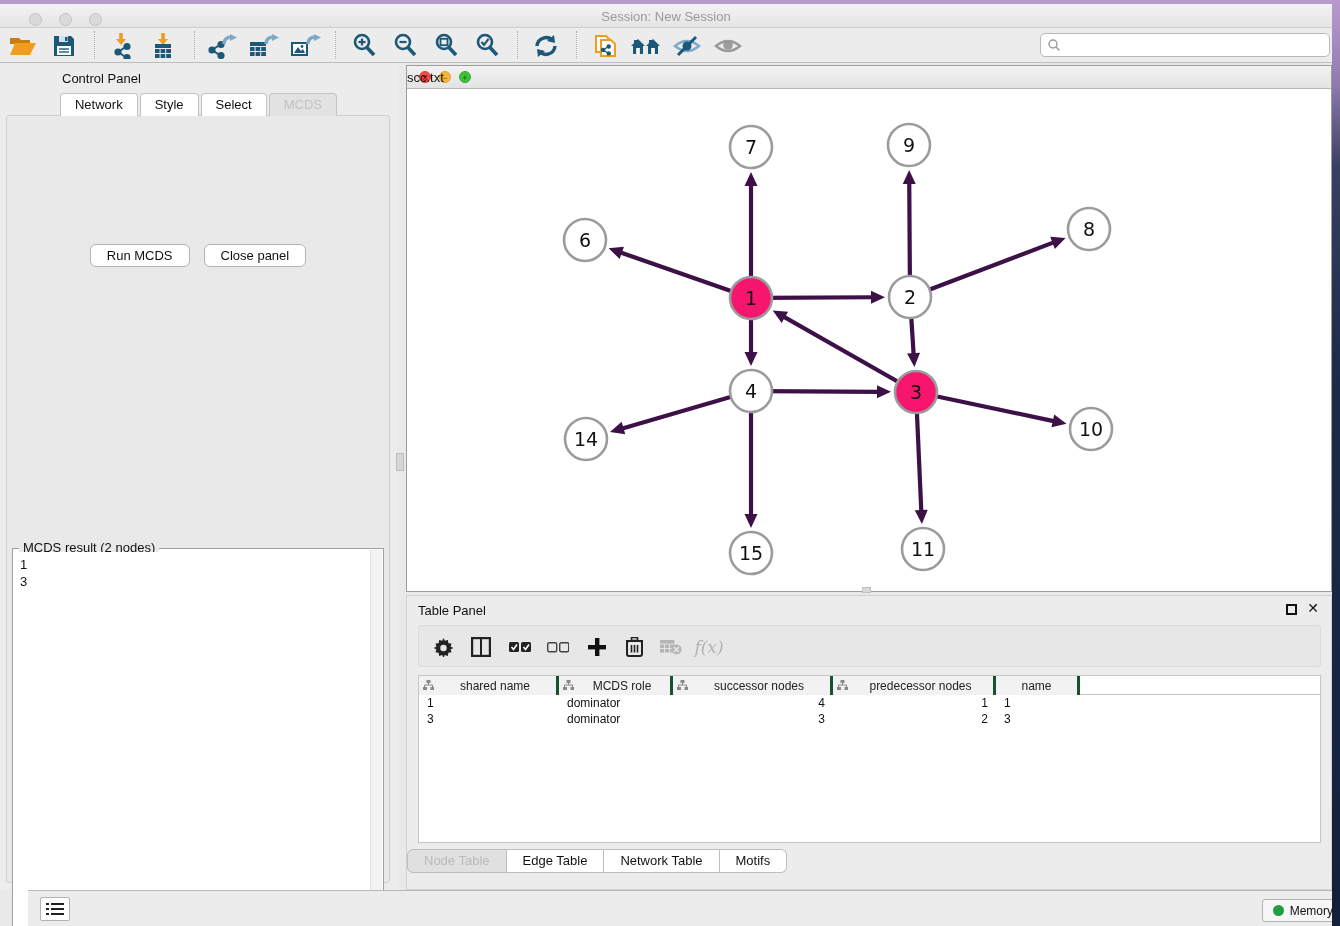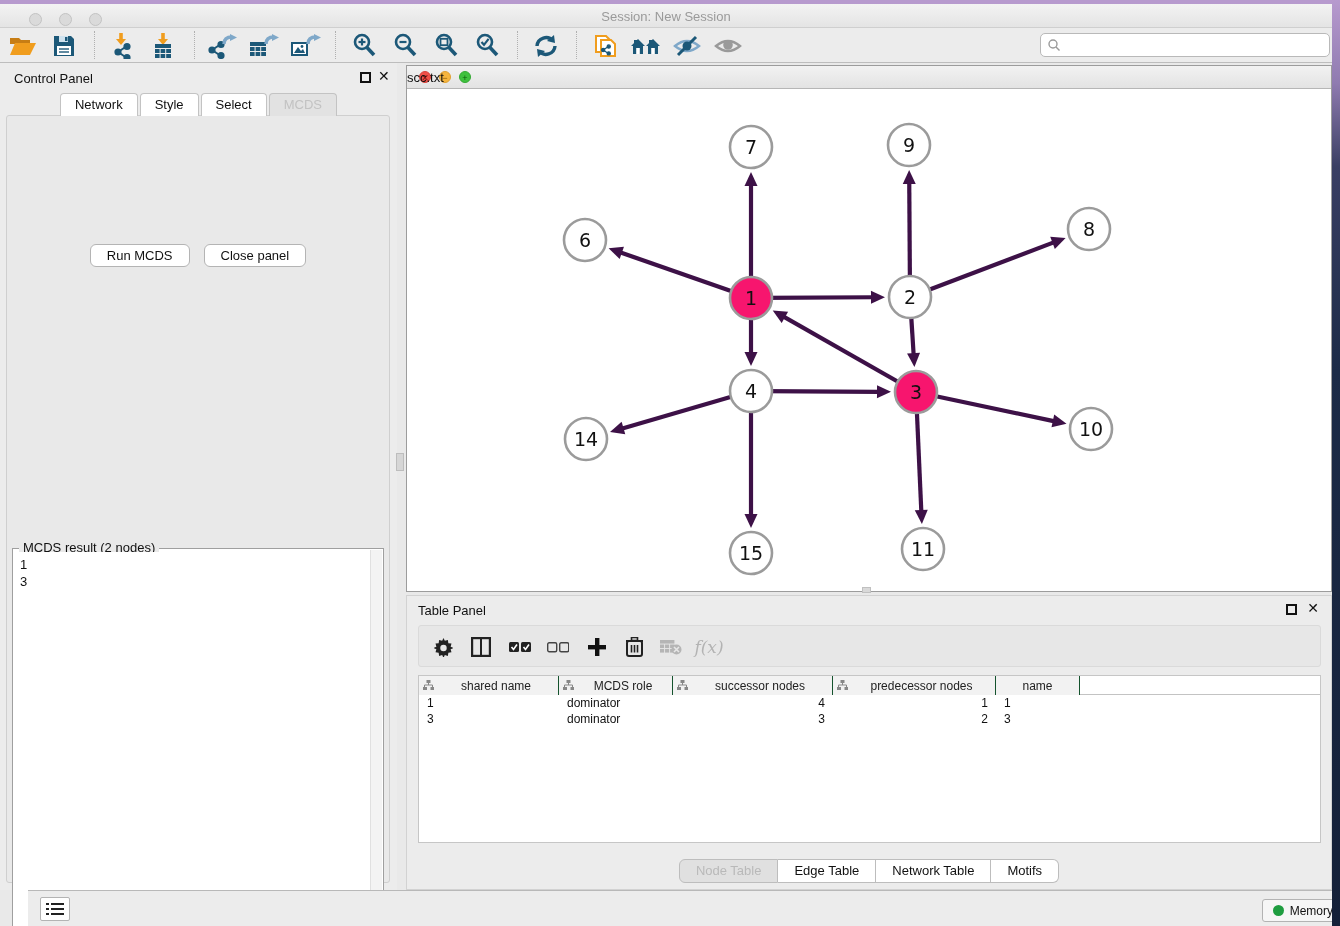--- a/index.html
+++ b/index.html
@@ -21,21 +21,21 @@
   
   .toolbar { position:absolute; left:0; top:28px; width:1332px; height:35px; background:#ececec; border-bottom:1px solid #bdbdbd; }
   .tool { position:absolute; top:3px; width:34px; height:29px; display:flex; align-items:center; justify-content:center; cursor:pointer; }
   .tool svg { display:block; }
   .tsep { position:absolute; top:3px; width:0; height:28px; border-left:1px dotted #b0b0b0; }
   .searchbox { position:absolute; left:1040px; top:5px; width:290px; height:24px; background:#fff; border:1px solid #b9b9b9;
                border-radius:5px; display:flex; align-items:center; padding:0 6px; }
   .searchbox input { border:none; outline:none; flex:1; font-size:12px; font-family:"Liberation Sans",sans-serif; background:transparent; }
 
   
-  .control-panel { position:absolute; left:0; top:63px; width:397px; height:827px; background:#ececec; }
+  .control-panel { position:absolute; left:0; top:63px; width:397px; height:827px; background:#ececec;padding-left:48px; }
   .panel-head { position:relative; height:30px; }
   .panel-head .ph-title { position:absolute; left:14px; top:8px; font-size:13px; color:#111; }
   .float-btn { position:absolute; top:9px; width:11px; height:11px; border:2px solid #111; background:transparent; cursor:pointer; }
   .close-btn { position:absolute; top:5px; font-size:14px; font-weight:bold; color:#111; cursor:pointer; font-family:"DejaVu Sans",sans-serif; }
   .cp-tabs { position:absolute; left:0; top:30px; width:100%; height:23px; display:flex; justify-content:center; z-index:2; }
   .cp-tab { height:23px; padding:0 14px; font-size:13px; line-height:22px; background:#fff; border:1px solid #c3c3c3;
             border-bottom:none; border-radius:4px 4px 0 0; margin:0 1px; cursor:pointer; color:#111; }
   .cp-tab.active { background:#e2e2e2; color:#c2c2c2; }
   .cp-body { position:absolute; left:6px; top:52px; width:384px; height:768px; background:#e9e9e9; border:1px solid #cfcfcf; border-radius:3px; }
   .opt-label { margin-top:26px; text-align:center; font-size:13px; }
@@ -67,26 +67,26 @@
   .net-canvas { position:absolute; left:0; top:23px; width:924px; height:502px; background:#fff; }
   .net-bottom-handle { position:absolute; left:455px; bottom:-2px; width:9px; height:6px; background:#d9d9d9; border:1px solid #c0c0c0; }
 
   
   .table-panel { position:absolute; left:406px; top:595px; width:926px; height:295px; background:#ececec; border:1px solid #d2d2d2; }
   .tp-toolbar { position:absolute; left:11px; top:29px; width:903px; height:42px; background:#e7e7e7; border:1px solid #dadada; border-radius:3px; }
   .tp-tool { position:absolute; top:5px; width:32px; height:32px; display:flex; align-items:center; justify-content:center; cursor:pointer; }
   .fx { font-family:"DejaVu Serif", serif; font-style:italic; font-size:17px; color:#b3b3b3; }
   .tbl { position:absolute; left:11px; top:79px; width:903px; height:168px; background:#fff; border:1px solid #c6c6c6; overflow:hidden; }
   .tbl-header { display:flex; height:19px; border-bottom:1px solid #c3c3c3; background:#fff; }
-  .th { height:19px; background:#f2f2f2; border-right:1px solid #14532d; display:flex; align-items:center; font-size:12px; color:#222; position:relative; cursor:pointer; }
+  .th { height:19px; background:#f2f2f2; border-right:3px solid #14532d; display:flex; align-items:center; font-size:12px; color:#222; position:relative; cursor:pointer; }
   .th .th-label { flex:1; text-align:center; padding:0 2px; }
   .th .tree-ico { margin-left:4px; flex:0 0 auto; }
   .tbl-row { display:flex; height:16px; font-size:12px; align-items:center; }
   .td { padding:0 8px; white-space:nowrap; overflow:hidden; }
-  .tp-tabs { position:absolute; left:0; bottom:6px; width:100%; display:flex; justify-content:center; }
+  .tp-tabs { position:absolute; left:0; bottom:16px; width:100%; display:flex; }
   .tp-tab { height:24px; line-height:22px; padding:0 16px; font-size:13px; background:#fff; border:1px solid #bdbdbd; border-left:none; cursor:pointer; color:#111; }
   .tp-tab:first-child { border-left:1px solid #bdbdbd; border-radius:6px 0 0 6px; }
   .tp-tab:last-child { border-radius:0 6px 6px 0; }
   .tp-tab.active { background:#e0e0e0; color:#b9b9b9; }
 
   
   .statusbar { position:absolute; left:0; top:890px; width:1332px; height:36px; background:#ececec; border-top:1px solid #b8b8b8;margin-left:28px; }
   .sb-listbtn { position:absolute; left:12px; top:6px; width:30px; height:24px; background:#fff; border:1px solid #b3b3b3; border-radius:2px;
                 display:flex; align-items:center; justify-content:center; cursor:pointer; }
   .sb-memory { position:absolute; right:16px; top:8px; height:23px; background:#f6f6f6; border:1px solid #b3b3b3; border-radius:3px;

